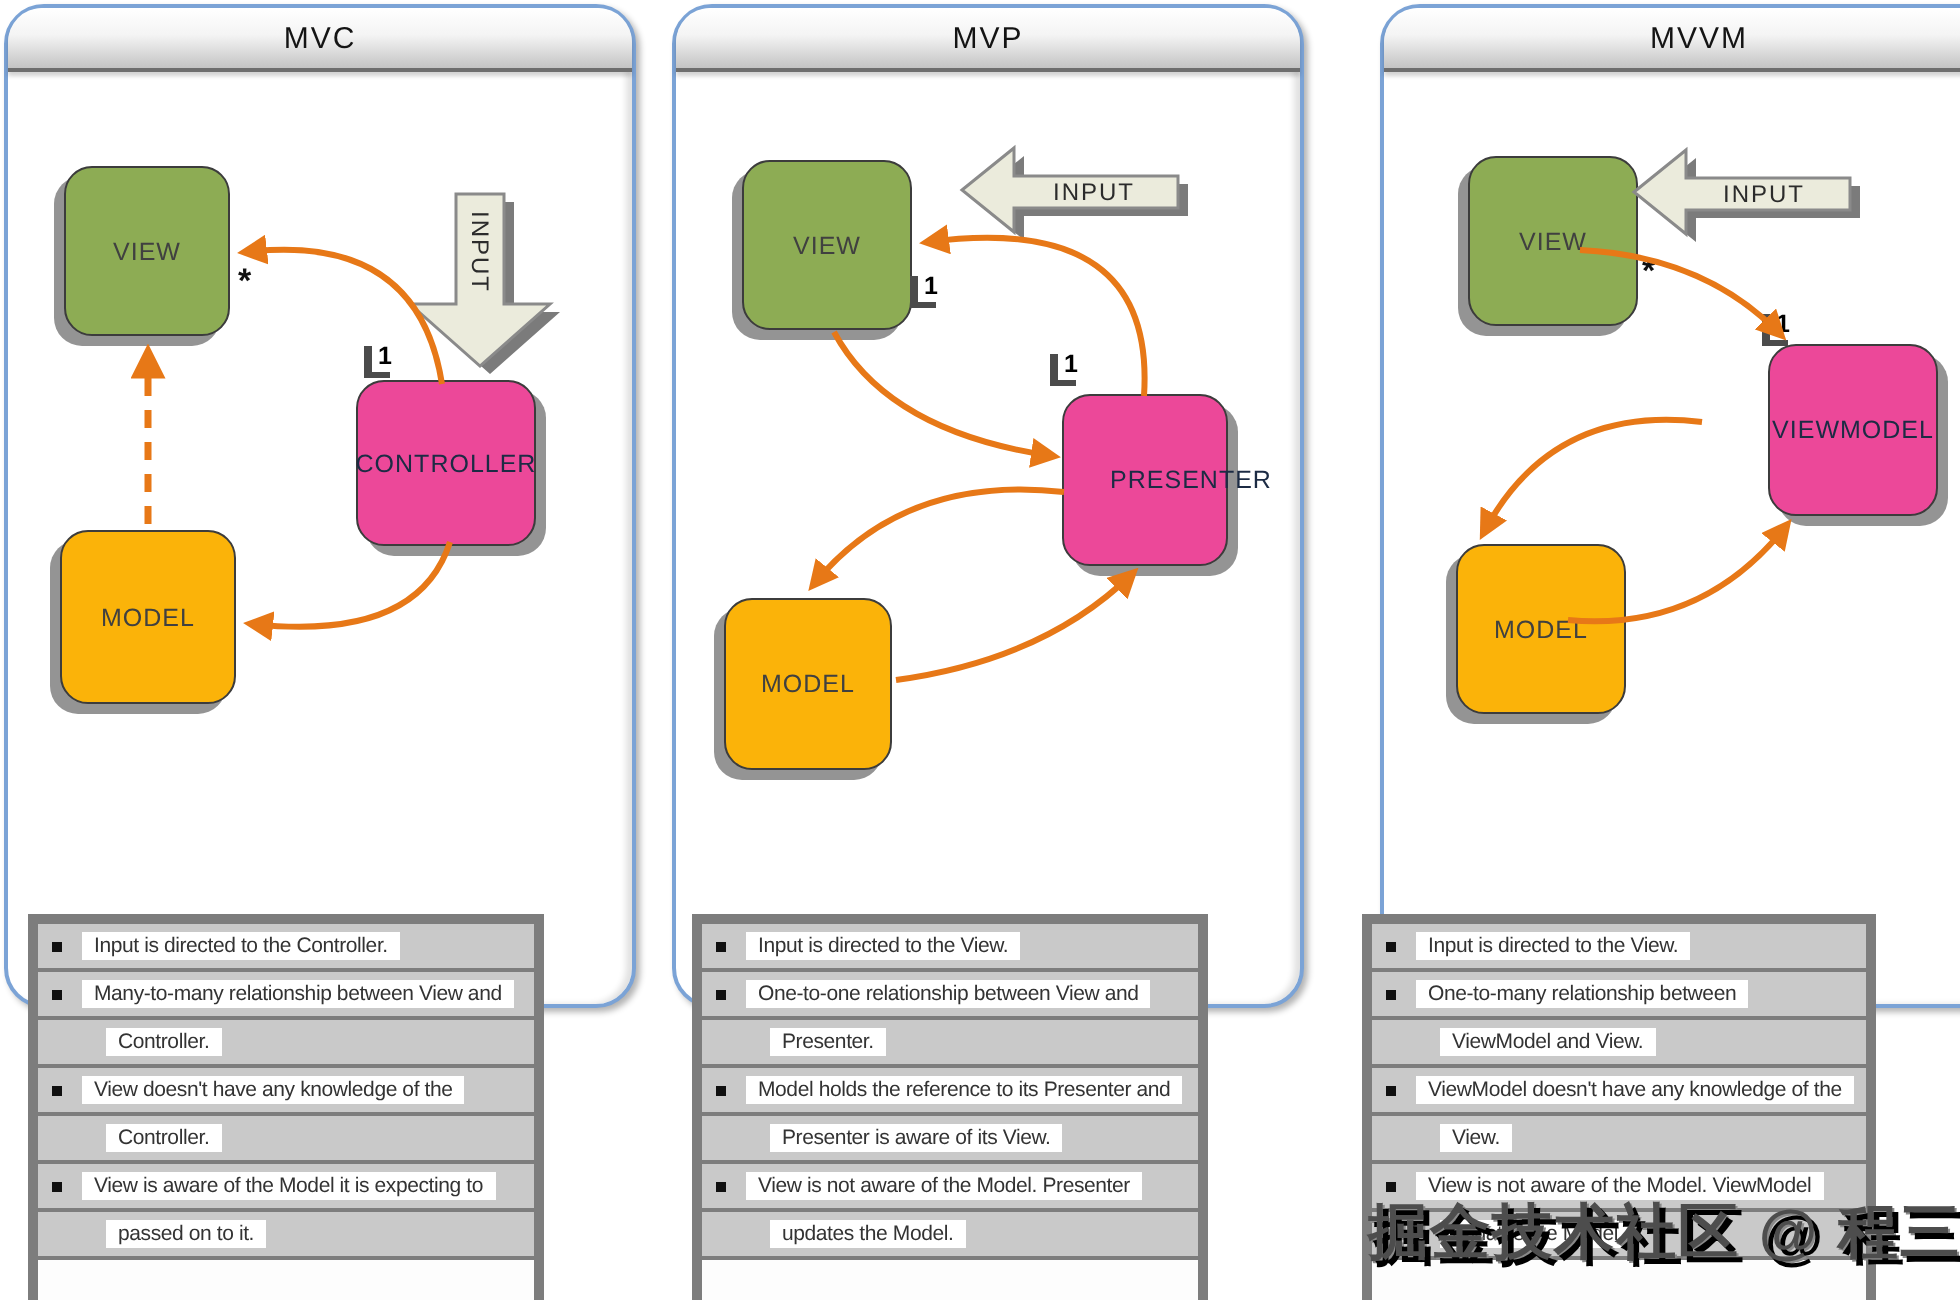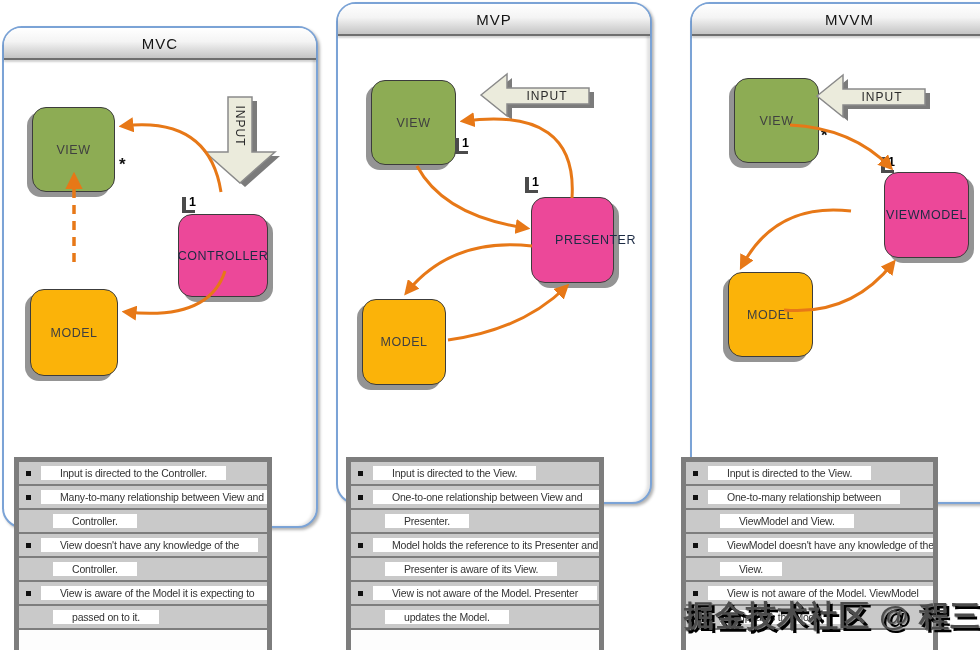--- a/index.html
+++ b/index.html
@@ -35,35 +35,35 @@
   .input-label{position:absolute;z-index:3;font-size:12px;color:#2b2b2b;letter-spacing:1px;
                text-align:center;height:16px;line-height:16px;}
   .input-label.vertical{transform:rotate(90deg);}
 
   
   .notes{position:absolute;z-index:4;box-sizing:border-box;border:5px solid #7d7d7d;
          background:#7d7d7d;display:flex;flex-direction:column;gap:2px;}
   .nrow{display:flex;align-items:center;height:22px;background:#c9c9c9;overflow:hidden;}
   .nrow.empty{background:#fdfdfd;}
   .blt{flex:none;width:5px;height:5px;background:#101010;margin-left:7px;}
-  .ntxt{margin-left:10px;background:#fff;padding:1px 19px;font-size:10.5px;
+  .ntxt{margin-left:10px;background:#fff;padding:1px 6px;font-size:10.5px;
         letter-spacing:-0.2px;white-space:nowrap;color:#333;}
   .nrow.cont .ntxt{margin-left:34px;}
 
   
   .watermark{position:absolute;left:684px;top:596px;z-index:5;font-size:30px;font-weight:bold;
              color:#4d4d4d;letter-spacing:1px;white-space:nowrap;
              text-shadow:3px 3px 0 #000, 1px 1px 0 #8a8a8a;}
 </style>
 </head>
 <body>
 
 <div id="canvas">
 
-  <div class="panel" style="left:2px;width:316px;margin-top:24px;">
+  <div class="panel" style="left:2px;width:316px;">
     <div class="panel-header">
       <span class="panel-title">MVC</span>
     </div>
     <div class="node node-green" style="left:28px;top:79px;width:83px;height:85px;">
       <span>VIEW</span>
     </div>
     <div class="node node-blue" style="left:174px;top:186px;width:90px;height:83px;">
       <span>CONTROLLER</span>
     </div>
     <div class="node node-amber" style="left:26px;top:261px;width:88px;height:87px;">

